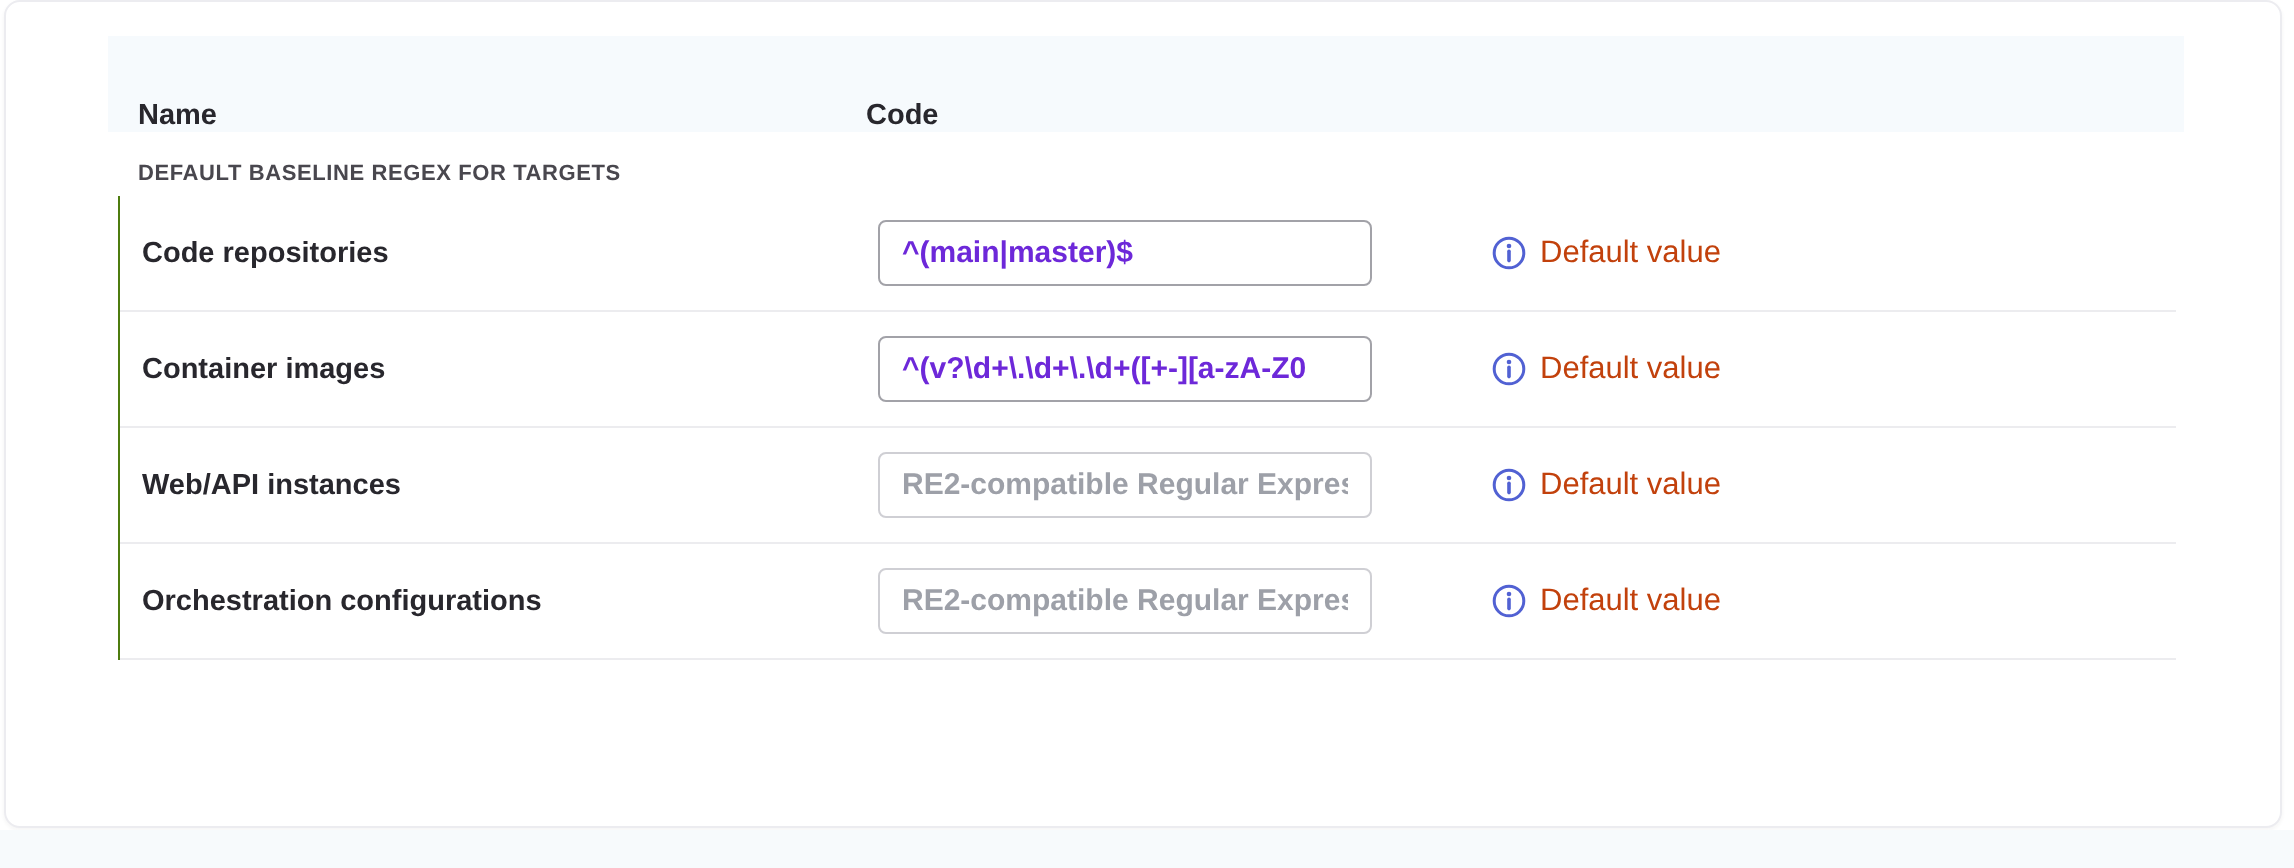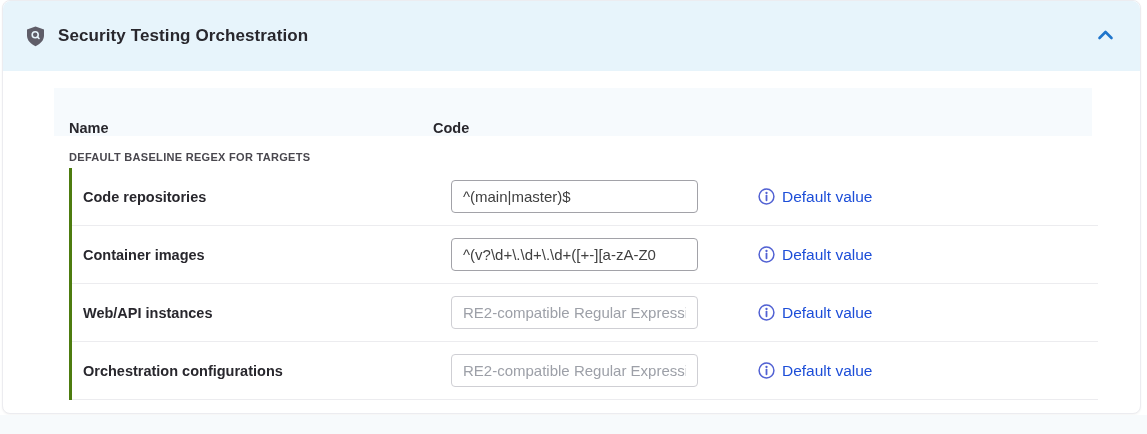--- a/index.html
+++ b/index.html
@@ -29,64 +29,47 @@
     display:flex; align-items:flex-end; font-size:14.5px; font-weight:700; color:#28272d;
   }
   .col-name { padding-left:15px; width:379px; }
   .col-value { }
 
   .section-label {
     padding:15px 0 5px 15px; font-size:11px; font-weight:700;
     color:#49474e; letter-spacing:.3px;
   }
 
-  .rows { margin-left:15px; width:1029px; border-left:3px solid #4d7c0f; }
+  .rows { margin-left:5px; width:1029px; border-left:1px solid #4d7c0f; }
   .row {
     display:flex; align-items:center; height:58px;
     border-bottom:1px solid #ececef; padding-left:11px;
   }
   .row-name { width:368px; font-size:14.5px; font-weight:600; color:#28272d; }
 
   .regex-input {
     width:247px; height:33px; border:1px solid #a2a2a8; border-radius:4px;
-    padding:0 11px; font-size:15px; color:#404040; background:#fff;
+    padding:0 11px; font-size:15px; color:#6d28d9; background:#fff;
     font-family:"Liberation Sans", sans-serif; outline:none;
-    white-space:nowrap; overflow:hidden;
+    white-space:nowrap; overflow:hidden;font-weight:bold;
   }
   .regex-input.is-empty { border-color:#cfcfd4; }
   .regex-input::placeholder { color:#9da0a8; opacity:1; }
 
   .default-link {
     margin-left:60px; display:flex; align-items:center; gap:7px;
-    color:#1d4ed8; font-size:15.5px; text-decoration:none; cursor:pointer;
+    color:#c2410c; font-size:15.5px; text-decoration:none; cursor:pointer;
   }
   .info-icon { display:flex; }
 </style>
 </head>
 <body>
 
 <div class="card">
 
-  <div class="panel-header">
-    <span class="shield-wrap">
-      <svg width="19" height="21" viewBox="0 0 19 21" fill="none">
-        <path d="M9.5 0.5 L18 3.4 V9.3 C18 14.6 14.4 17.9 9.5 20.2 C4.6 17.9 1 14.6 1 9.3 V3.4 Z" fill="#5f5d68"></path>
-        <circle cx="9.2" cy="8.7" r="3" stroke="#e7f4fb" stroke-width="1.6" fill="none"></circle>
-        <path d="M11.4 10.9 L13 12.5" stroke="#e7f4fb" stroke-width="1.6" stroke-linecap="round"></path>
-      </svg>
-    </span>
-    <span class="panel-title">Security Testing Orchestration</span>
-    <button class="collapse-btn">
-      <span>
-        <svg width="17" height="12" viewBox="0 0 17 12" fill="none">
-          <path d="M2.5 9 L8.5 3 L14.5 9" stroke="#1f75cb" stroke-width="2.6" stroke-linecap="round" stroke-linejoin="round"></path>
-        </svg>
-      </span>
-    </button>
-  </div>
 
   <div class="content">
 
     <div class="thead">
       <span class="col-name">Name</span>
       <span class="col-value">Code</span>
     </div>
 
     <div class="section-label">DEFAULT BASELINE REGEX FOR TARGETS</div>
 

